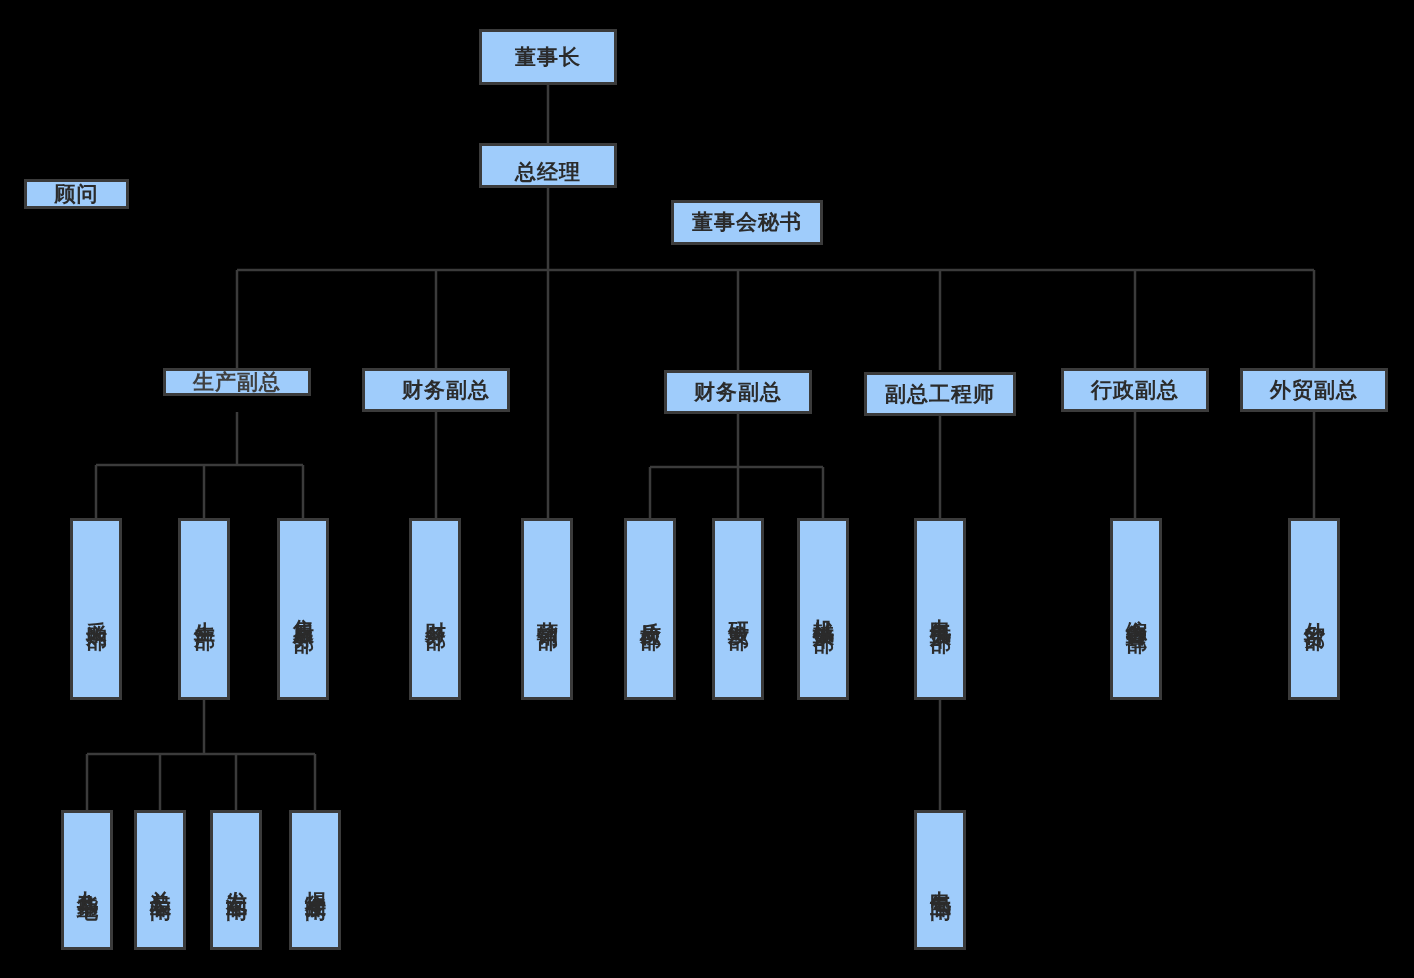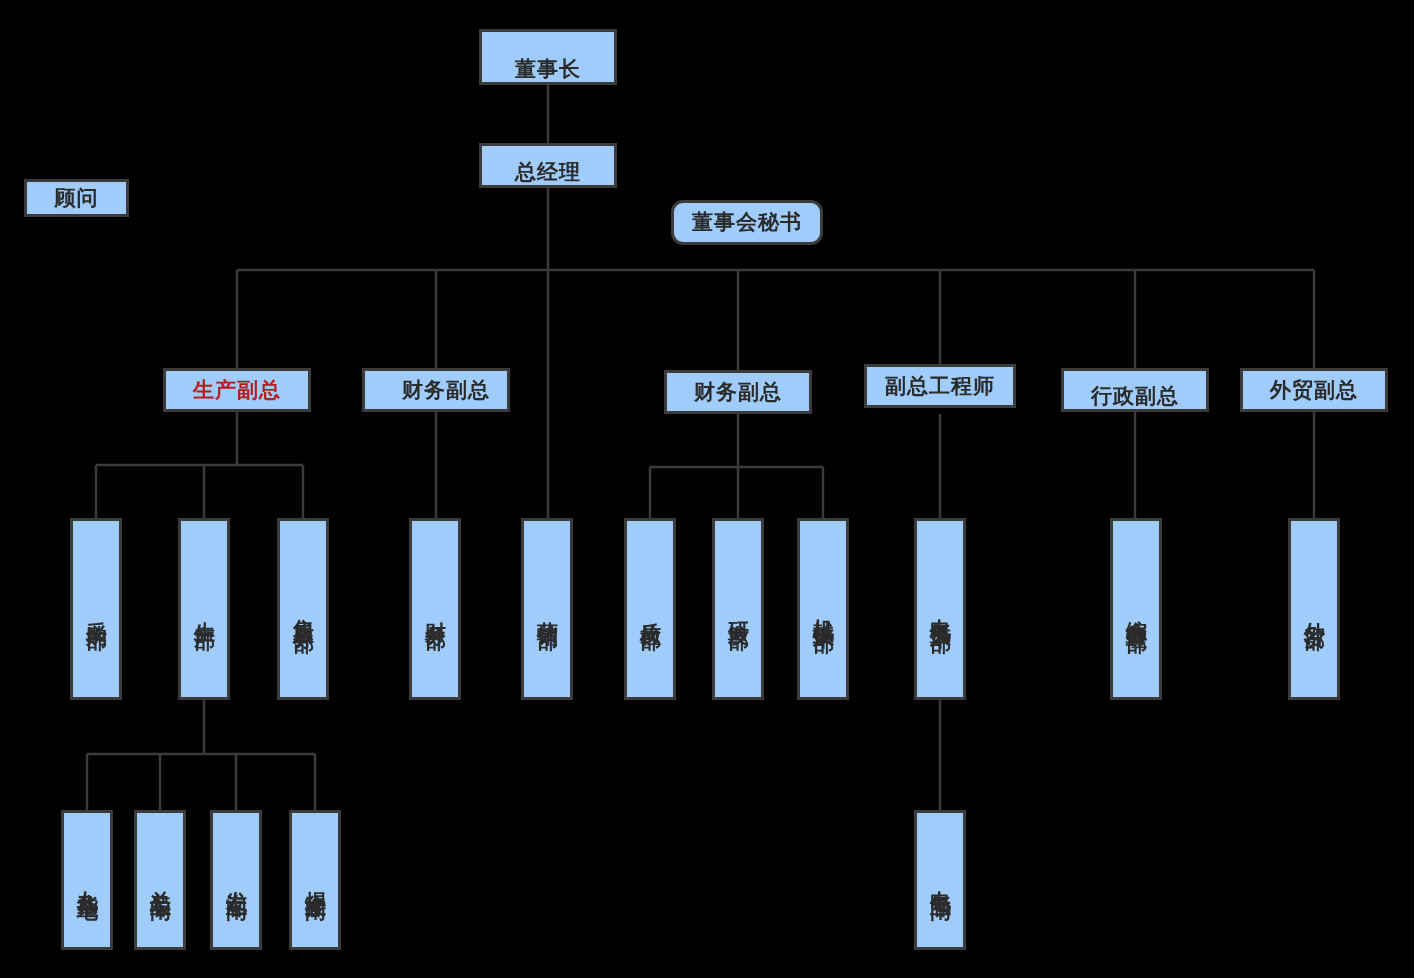--- a/index.html
+++ b/index.html
@@ -86,45 +86,45 @@
       <path d="M1314,412 L1314,518" stroke="#3B3B3B" stroke-width="2.5" fill="none"></path>
       <path d="M204,700 L204,754" stroke="#3B3B3B" stroke-width="2.5" fill="none"></path>
       <path d="M87,754 L315,754" stroke="#3B3B3B" stroke-width="2.5" fill="none"></path>
       <path d="M87,754 L87,810" stroke="#3B3B3B" stroke-width="2.5" fill="none"></path>
       <path d="M160,754 L160,810" stroke="#3B3B3B" stroke-width="2.5" fill="none"></path>
       <path d="M236,754 L236,810" stroke="#3B3B3B" stroke-width="2.5" fill="none"></path>
       <path d="M315,754 L315,810" stroke="#3B3B3B" stroke-width="2.5" fill="none"></path>
       <path d="M940,700 L940,810" stroke="#3B3B3B" stroke-width="2.5" fill="none"></path>
     </svg>
   <div id="node-layer">
-      <div class="node horiz" style="left: 479px; top: 29px; width: 138px; height: 56px; background: rgb(159, 204, 251); border-color: rgb(59, 59, 59); color: rgb(43, 43, 43); align-items: flex-end;">
+      <div class="node horiz" style="left: 479px; top: 29px; width: 138px; height: 56px; background: rgb(159, 204, 251); border-color: rgb(59, 59, 59); color: rgb(43, 43, 43);">
         <span class="node-label">董事长</span>
       </div>
       <div class="node horiz" style="left: 479px; top: 143px; width: 138px; height: 45px; background: rgb(159, 204, 251); border-color: rgb(59, 59, 59); color: rgb(43, 43, 43); align-items: flex-end;">
         <span class="node-label">总经理</span>
       </div>
-      <div class="node horiz" style="left: 671px; top: 200px; width: 152px; height: 45px; background: rgb(159, 204, 251); border-color: rgb(59, 59, 59); color: rgb(43, 43, 43); border-radius: 12px;">
+      <div class="node horiz" style="left: 671px; top: 200px; width: 152px; height: 45px; background: rgb(159, 204, 251); border-color: rgb(59, 59, 59); color: rgb(43, 43, 43);">
         <span class="node-label">董事会秘书</span>
       </div>
-      <div class="node horiz" style="left: 24px; top: 179px; width: 105px; height: 38px; background: rgb(159, 204, 251); border-color: rgb(59, 59, 59); color: rgb(43, 43, 43);">
+      <div class="node horiz" style="left: 24px; top: 179px; width: 105px; height: 30px; background: rgb(159, 204, 251); border-color: rgb(59, 59, 59); color: rgb(43, 43, 43);">
         <span class="node-label">顾问</span>
       </div>
-      <div class="node horiz" style="left: 163px; top: 368px; width: 148px; height: 44px; background: rgb(159, 204, 251); border-color: rgb(59, 59, 59); color: #b91c1c;">
+      <div class="node horiz" style="left: 163px; top: 368px; width: 148px; height: 28px; background: rgb(159, 204, 251); border-color: rgb(59, 59, 59); color: #404040;">
         <span class="node-label">生产副总</span>
       </div>
       <div class="node horiz" style="left: 362px; top: 368px; width: 148px; height: 44px; background: rgb(159, 204, 251); border-color: rgb(59, 59, 59); color: rgb(43, 43, 43); padding-left: 20px;">
         <span class="node-label">财务副总</span>
       </div>
       <div class="node horiz" style="left: 664px; top: 370px; width: 148px; height: 44px; background: rgb(159, 204, 251); border-color: rgb(59, 59, 59); color: rgb(43, 43, 43);">
         <span class="node-label">财务副总</span>
       </div>
-      <div class="node horiz" style="left: 864px; top: 364px; width: 152px; height: 44px; background: rgb(159, 204, 251); border-color: rgb(59, 59, 59); color: rgb(43, 43, 43);">
+      <div class="node horiz" style="left: 864px; top: 372px; width: 152px; height: 44px; background: rgb(159, 204, 251); border-color: rgb(59, 59, 59); color: rgb(43, 43, 43);">
         <span class="node-label">副总工程师</span>
       </div>
-      <div class="node horiz" style="left: 1061px; top: 368px; width: 148px; height: 44px; background: rgb(159, 204, 251); border-color: rgb(59, 59, 59); color: rgb(43, 43, 43); align-items: flex-end;">
+      <div class="node horiz" style="left: 1061px; top: 368px; width: 148px; height: 44px; background: rgb(159, 204, 251); border-color: rgb(59, 59, 59); color: rgb(43, 43, 43);">
         <span class="node-label">行政副总</span>
       </div>
       <div class="node horiz" style="left: 1240px; top: 368px; width: 148px; height: 44px; background: rgb(159, 204, 251); border-color: rgb(59, 59, 59); color: rgb(43, 43, 43);">
         <span class="node-label">外贸副总</span>
       </div>
       <div class="node vert" style="left: 70px; top: 518px; width: 52px; height: 182px; background: rgb(159, 204, 251); border-color: rgb(59, 59, 59); color: rgb(43, 43, 43);">
         <span class="node-label">采购部</span>
       </div>
       <div class="node vert" style="left: 178px; top: 518px; width: 52px; height: 182px; background: rgb(159, 204, 251); border-color: rgb(59, 59, 59); color: rgb(43, 43, 43);">
         <span class="node-label">生产部</span>

